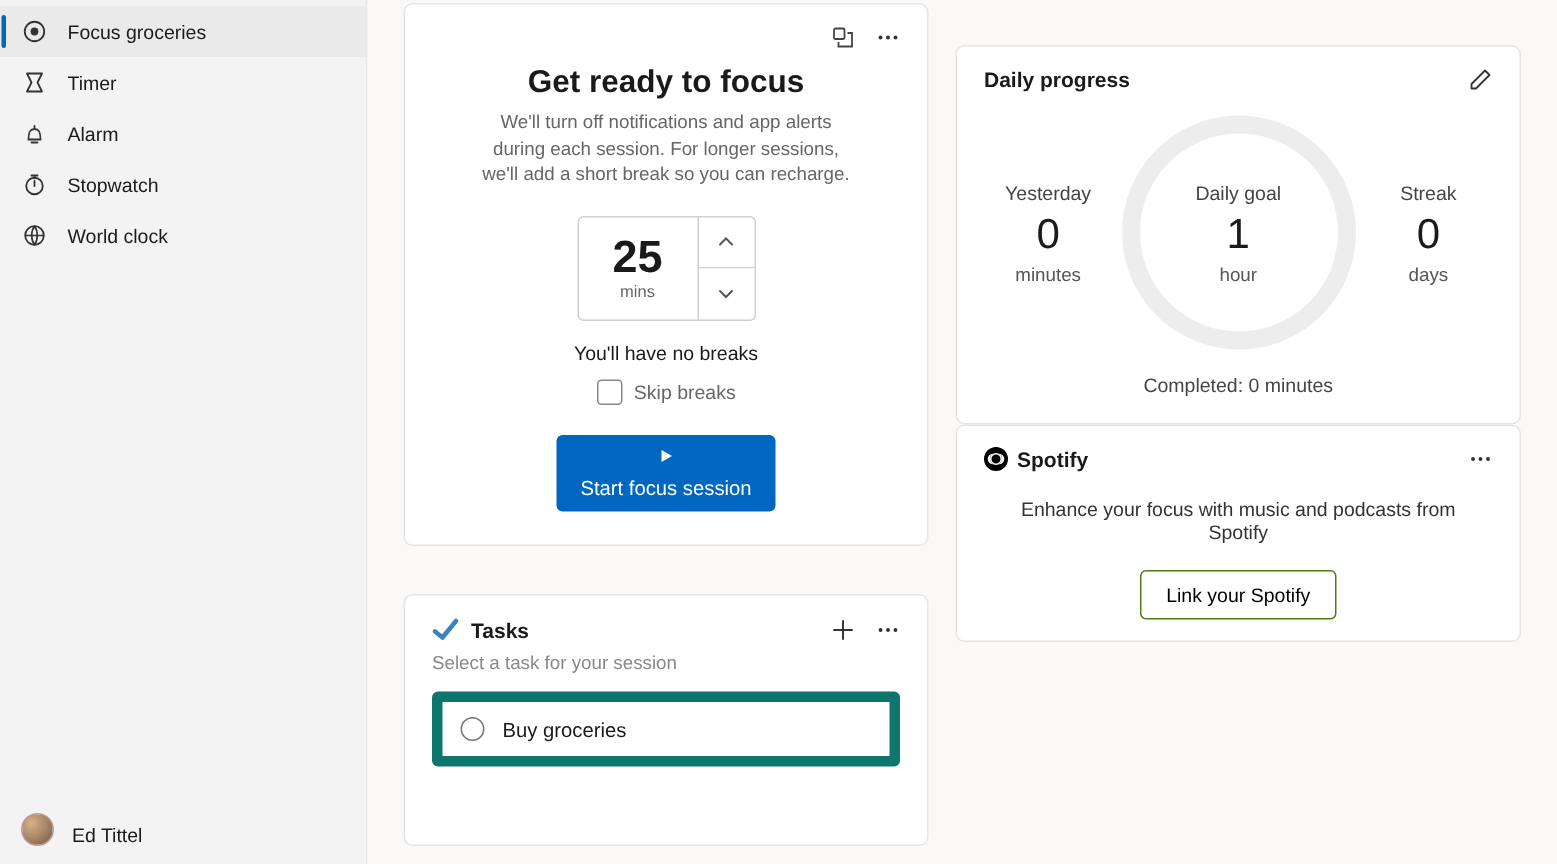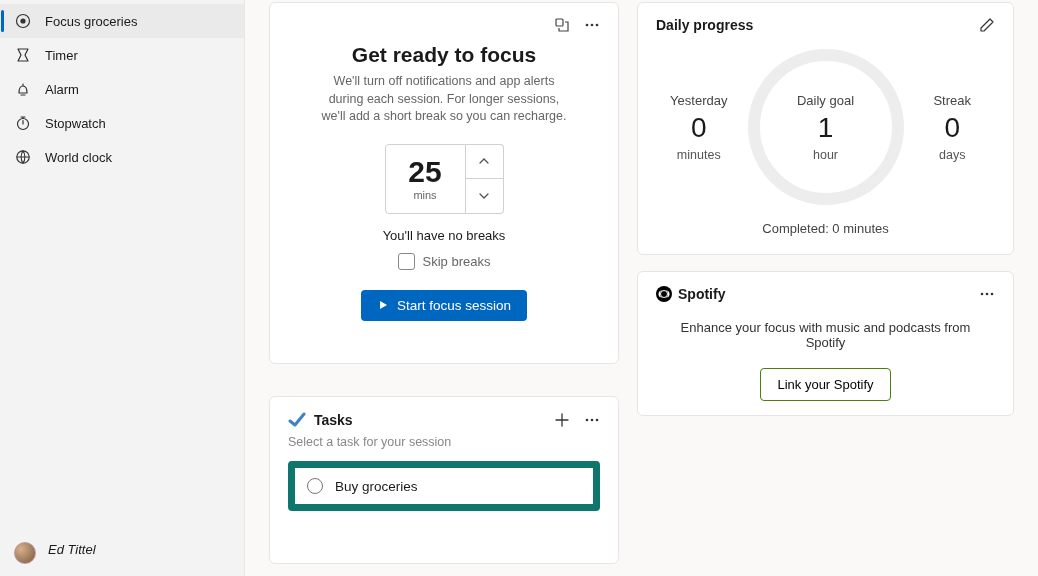--- a/index.html
+++ b/index.html
@@ -47,43 +47,42 @@
       width: 18px;
       height: 18px;
       margin-right: 13px;
       display: flex;
       align-items: center;
       justify-content: center;
       color: #333;
     }
     .sidebar-footer {
       display: flex;
-      align-items: flex-start;
+      align-items: flex-end;
       padding: 12px 14px;
       font-size: 13px;
-      font-style: italic;
     }
     .avatar {
       width: 22px;
       height: 22px;
       border-radius: 50%;
       background: radial-gradient(circle at 30% 30%, #d8b08c, #8a6a4e 80%);
       margin-right: 12px;
       border: 1px solid #b99; 
     }
     .main {
       flex: 1;
       background: #faf9f8;
       padding: 2px 24px 12px 24px;
       display: flex;
       gap: 18px;
       overflow: hidden;
     }
     .col-left { width: 350px; display:flex; flex-direction:column; gap:32px;}
-    .col-right { flex:1; display:flex; flex-direction:column; gap:16px;}
+    .col-right { flex:1; display:flex; flex-direction:column; margin-top:28px;}
     .card {
       background: #ffffff;
       border: 1px solid #e5e5e5;
       border-radius: 6px;
       padding: 14px 18px;
     }
     .card-header {
       display: flex;
       justify-content: space-between;
       align-items: center;
@@ -112,21 +111,21 @@
       cursor:pointer; background:#fff; color:#555;
     }
     .stepper-btn:first-child{ border-radius:0 4px 0 0; border-bottom:none;}
     .stepper-btn:last-child{ border-radius:0 0 4px 0;}
     .breaks-text { font-size:13px; margin-bottom:10px;}
     .skip-row { display:flex; align-items:center; justify-content:center; gap:8px; font-size:13px; color:#666; margin-bottom:20px;}
     .checkbox { width:17px; height:17px; border:1.5px solid #888; border-radius:3px;}
     .primary-btn {
       background:#0067c0; color:#fff; border:none; border-radius:4px;
       padding: 8px 16px; font-size:13.5px; cursor:pointer;
-      display:inline-flex; align-items:center; gap:8px;
+      display:inline-flex; align-items:center; gap:8px;flex-direction:column;
     }
     .tasks-card { flex:1; }
     .tasks-head { display:flex; align-items:center; justify-content:space-between; margin-bottom:6px;}
     .tasks-head-left { display:flex; align-items:center; gap:8px; font-weight:600; font-size:14px;}
     .tasks-sub { font-size:12.5px; color:#888; margin-bottom:12px;}
     .task-item {
       border:7px solid #0f766e; border-radius:4px; padding:10px 12px;
       display:flex; align-items:center; gap:12px; font-size:13.5px;
     }
     .task-radio { width:16px; height:16px; border:1.5px solid #777; border-radius:50%;}

